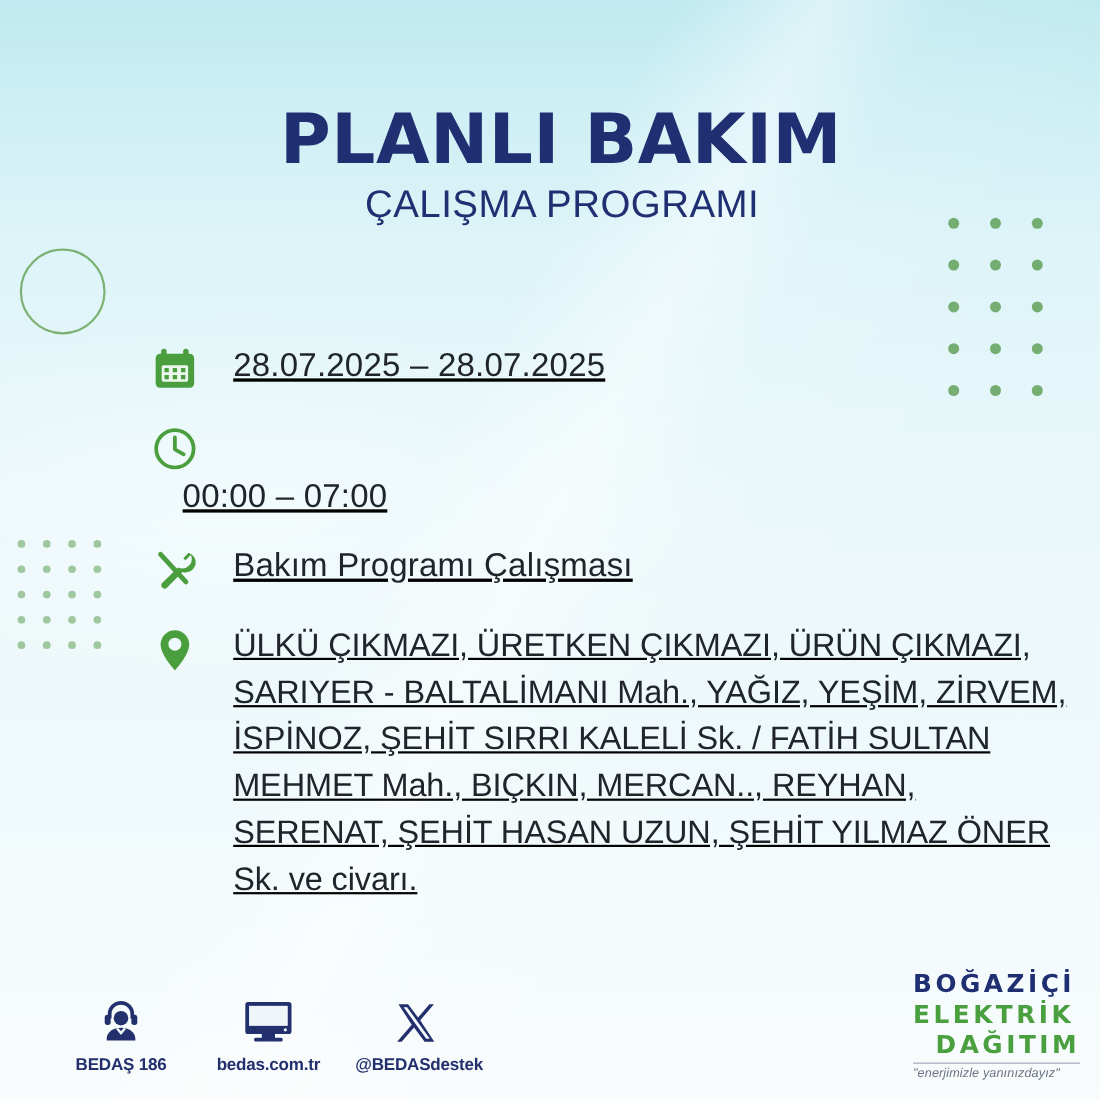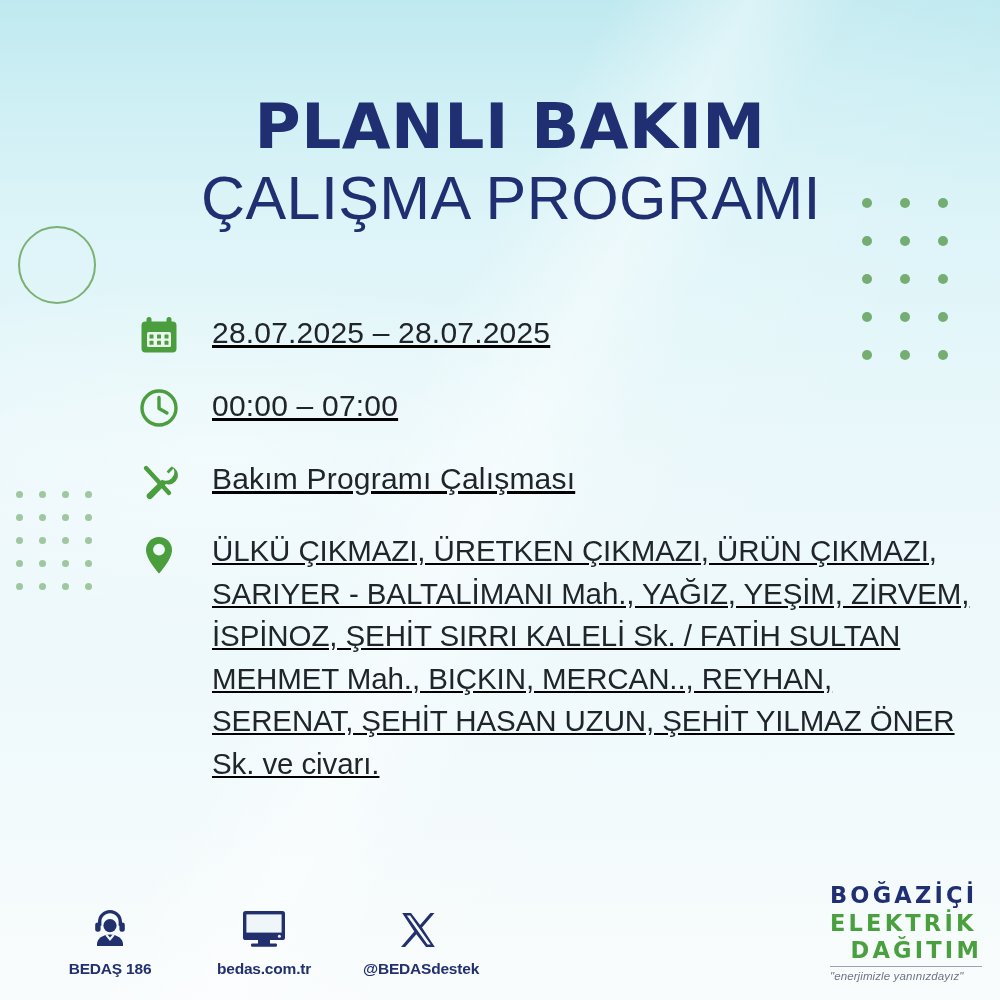--- a/index.html
+++ b/index.html
@@ -105,21 +105,21 @@
     font-size: 63px;
     line-height: 1.0;
     font-weight: 700;
     letter-spacing: 0.5px;
     color: #1f2f72;
     font-family: "DejaVu Sans", sans-serif;
     padding-left: 20px;
   }
   .title-sub {
     margin: 10px 0 0 0;
-    font-size: 61px;
+    font-size: 35px;
     line-height: 1.0;
     font-weight: 400;
     letter-spacing: 0.4px;
     color: #1f2f72;
     font-family: "Liberation Sans", sans-serif;
     padding-left: 22px;
   }
 
   
   .info {
@@ -146,40 +146,40 @@
   .row .txt {
     padding-left: 30px;
     font-size: 30px;
     line-height: 1.0;
     color: #20242b;
     font-family: "Liberation Sans", sans-serif;
     letter-spacing: .2px;
     padding-top: 6px;
   }
   #row-date  { margin-bottom: 27px; }
-  #row-time  { margin-bottom: 27px; }
+  #row-time  { margin-bottom: 27px; flex-direction: column; }
   #row-work  { margin-bottom: 26px; }
   #row-place .ico { padding-top: 2px; }
   #row-place .txt {
     padding-top: 0;
     font-size: 29.5px;
     line-height: 42.5px;
     letter-spacing: -0.1px;
     width: 800px;
   }
   #row-place .txt div { white-space: nowrap; }
 
   
   .footer {
     position: absolute;
     left: 55px;
     bottom: 22px;
     display: flex;
     align-items: flex-end;
-    gap: 44px;
+    gap: 24px;
   }
   .contact {
     width: 110px;
     text-align: center;
     color: #1f2f72;
   }
   .contact .cico {
     height: 48px;
     display: flex;
     align-items: flex-end;

